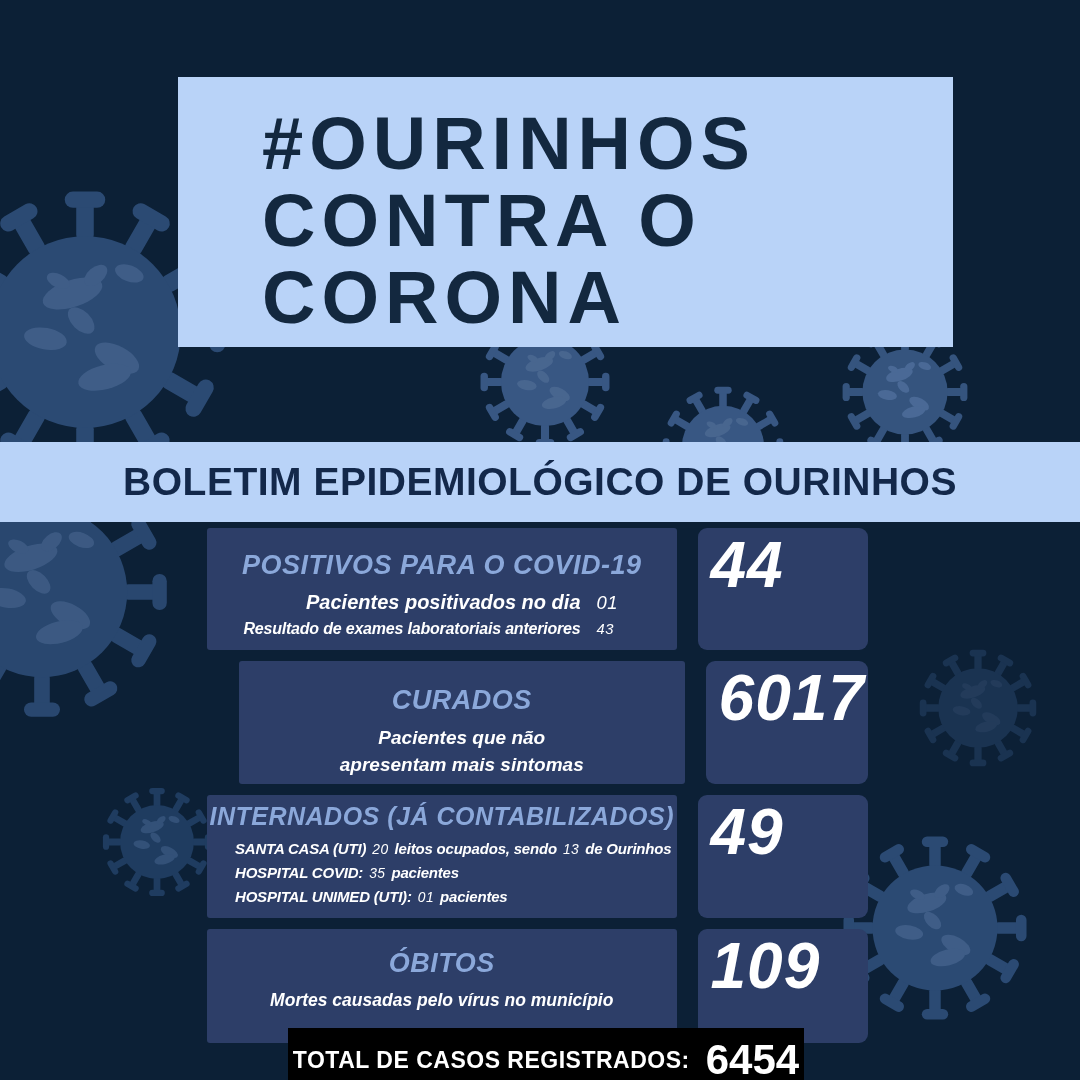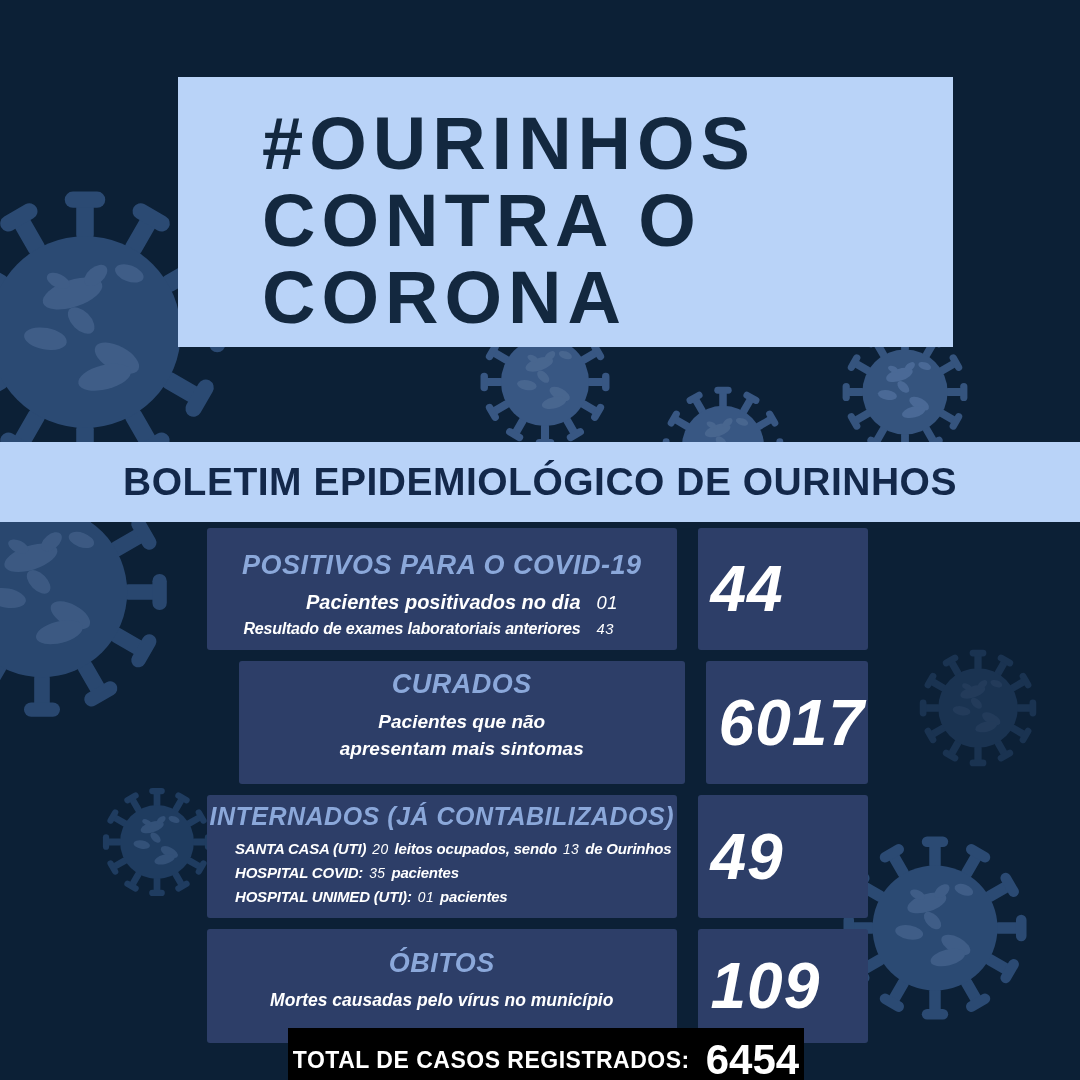--- a/index.html
+++ b/index.html
@@ -43,31 +43,31 @@
   .line{display:flex;align-items:baseline;font-weight:700;font-size:20px;line-height:26px;white-space:nowrap;}
   .align-right{justify-content:flex-end;}
   .align-center{justify-content:center;}
   .align-left{justify-content:flex-start;}
   .num{font-weight:400;font-size:.92em;letter-spacing:.5px;}
   .align-right .num{min-width:44px;text-align:left;margin-left:16px;}
   .align-left .num{margin:0 6px;}
   
   .row[data-idx="0"] .card-lines{padding:0 36px 0 6px;}
   .row[data-idx="0"] .line:nth-child(2){font-size:16px;letter-spacing:-.2px;}
-  .row[data-idx="1"] .card{padding-top:8px;margin-left:32px;}
+  .row[data-idx="1"] .card{padding-top:24px;margin-left:32px;}
   .row[data-idx="1"] .line{font-size:19px;line-height:27px;}
   .row[data-idx="2"] .card{padding-top:6px;}
   .row[data-idx="2"] .card-title{font-size:25px;margin-bottom:6px;}
   .row[data-idx="2"] .card-lines{padding:0 16px 0 28px;}
   .row[data-idx="2"] .line{font-size:15px;line-height:23px;letter-spacing:-.2px;}
   .row[data-idx="3"] .card{padding-top:19px;}
   .row[data-idx="3"] .line{font-size:17.5px;}
   .value-box{
-    width:173px;box-sizing:border-box;background:#2d3e68;border-radius:3px;
-    display:flex;align-items:center;padding-left:13px;
+    width:173px;box-sizing:border-box;background:#2d3e68;border-radius:9px;
+    display:flex;align-items:flex-start;padding-left:13px;
   }
   .value{font-weight:700;font-size:64px;color:#fff;letter-spacing:1px;}
   
   .footer{
     position:absolute;left:288px;top:1028px;width:516px;height:58px;background:#000;
     display:flex;justify-content:center;align-items:center;color:#fff;box-sizing:border-box;
     padding-top:6px;
   }
   .footer-label{font-size:23px;font-weight:700;letter-spacing:.5px;}
   .footer-value{font-size:42px;font-weight:700;margin-left:16px;}

